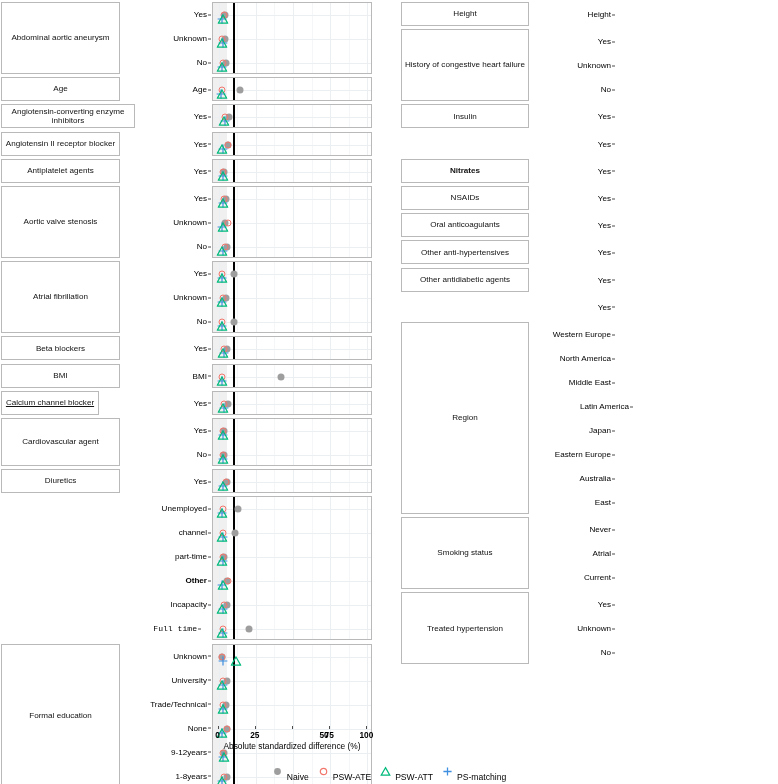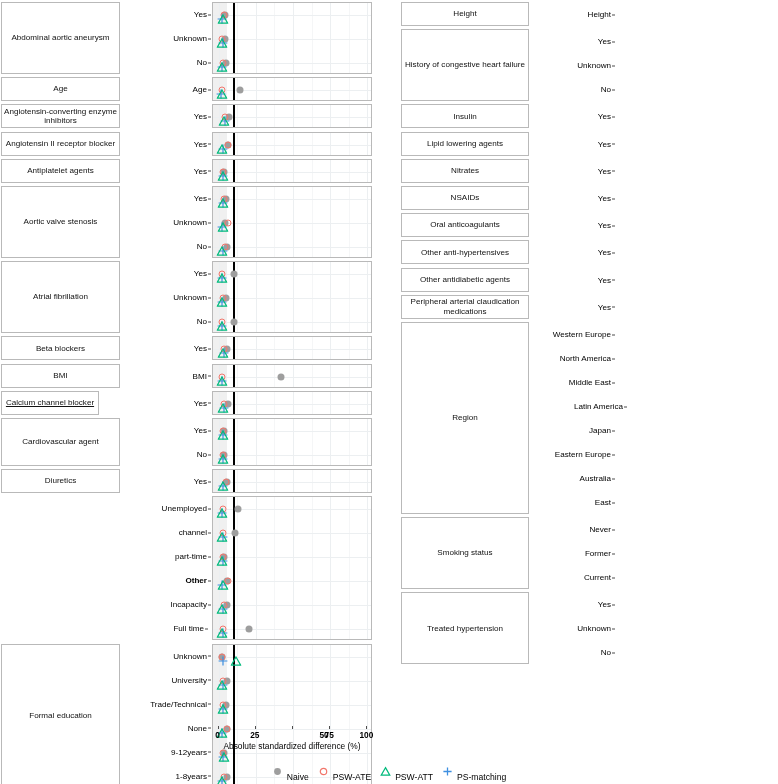--- a/index.html
+++ b/index.html
@@ -104,21 +104,21 @@
         <div class="mk mk-naive" style="background: rgb(158, 158, 158); left: 27.3248px; top: 12px;"></div>
         <div class="mk mk-ate" style="border-color: rgb(242, 118, 107); left: 8.7248px; top: 12px;"></div>
         <div class="mk" style="width: 10px; height: 10px; left: 8.2784px; top: 12px;"><svg width="10" height="10" viewBox="0 0 10 10">
             <path d="M5 0.6 V9.4 M0.6 5 H9.4" stroke="#3e8fe0" stroke-width="1.2"></path>
           </svg></div>
         <div class="mk" style="width: 11px; height: 10px; left: 8.576px; top: 12px;"><svg width="11" height="10" viewBox="0 0 11 10">
             <polygon points="5.5,1 10.2,9.2 0.8,9.2" fill="none" stroke="#00ba7c" stroke-width="1.2"></polygon>
           </svg></div>
       </div>
       <div class="ticklab" style="top: 89.2px; right: 183px;">Age</div>
-      <div class="glabel" style="left: 1px; top: 104.4px; width: 119px; height: 24px;">Angiotensin-converting enzyme inhibitors</div>
+      <div class="glabel" style="left: 1px; top: 104.4px; width: 134px; height: 24px;">Angiotensin-converting enzyme inhibitors</div>
       <div class="panel" style="left: 212px; top: 104.4px; width: 160px; height: 24px;">
         <div class="zeroband" style="left: 0px; width: 13.6px;"></div>
         <div class="gridv" style="left: 5.6px;"></div>
         <div class="gridv" style="left: 42.8px;"></div>
         <div class="gridv" style="left: 80px;"></div>
         <div class="gridv" style="left: 117.2px;"></div>
         <div class="gridv" style="left: 154.4px;"></div>
         <div class="gridvmin" style="left: 24.2px;"></div>
         <div class="gridvmin" style="left: 61.4px;"></div>
         <div class="gridvmin" style="left: 98.6px;"></div>
@@ -466,21 +466,21 @@
           </svg></div>
         <div class="mk" style="width: 11px; height: 10px; left: 9.4688px; top: 132px;"><svg width="11" height="10" viewBox="0 0 11 10">
             <polygon points="5.5,1 10.2,9.2 0.8,9.2" fill="none" stroke="#00ba7c" stroke-width="1.2"></polygon>
           </svg></div>
       </div>
       <div class="ticklab" style="top: 508.4px; right: 183px;">Unemployed</div>
       <div class="ticklab" style="top: 532.4px; right: 183px;">channel</div>
       <div class="ticklab" style="top: 556.4px; right: 183px;">part-time</div>
       <div class="ticklab" style="top: 580.4px; right: 183px; font-weight: bold;">Other</div>
       <div class="ticklab" style="top: 604.4px; right: 183px;">Incapacity</div>
-      <div class="ticklab" style="top: 628.4px; right: 186px;">Full time</div>
+      <div class="ticklab" style="top: 628.4px; right: 193px; font-family: Liberation Mono, monospace;">Full time</div>
       <div class="glabel" style="left: 1px; top: 643.6px; width: 119px; height: 144px;">Formal education</div>
       <div class="panel" style="left: 212px; top: 643.6px; width: 160px; height: 144px;">
         <div class="zeroband" style="left: 0px; width: 13.6px;"></div>
         <div class="gridv" style="left: 5.6px;"></div>
         <div class="gridv" style="left: 42.8px;"></div>
         <div class="gridv" style="left: 80px;"></div>
         <div class="gridv" style="left: 117.2px;"></div>
         <div class="gridv" style="left: 154.4px;"></div>
         <div class="gridvmin" style="left: 24.2px;"></div>
         <div class="gridvmin" style="left: 61.4px;"></div>
@@ -564,46 +564,44 @@
     </div>
     <div class="halfcol right">
       <div class="glabel" style="left: 1px; top: 2px; width: 128px; height: 24px;">Height</div>
       <div class="ticklab" style="top: 14px; right: 167px;">Height</div>
       <div class="glabel" style="left: 1px; top: 29.2px; width: 128px; height: 72px;">History of congestive heart failure</div>
       <div class="ticklab" style="top: 41.2px; right: 167px;">Yes</div>
       <div class="ticklab" style="top: 65.2px; right: 167px;">Unknown</div>
       <div class="ticklab" style="top: 89.2px; right: 167px;">No</div>
       <div class="glabel" style="left: 1px; top: 104.4px; width: 128px; height: 24px;">Insulin</div>
       <div class="ticklab" style="top: 116.4px; right: 167px;">Yes</div>
-      <div class="glabel" style="left: 1px; top: 131.6px; width: 128px; height: 24px;">Lipid lowering agents</div>
       <div class="ticklab" style="top: 143.6px; right: 167px;">Yes</div>
-      <div class="glabel" style="left: 1px; top: 158.8px; width: 128px; height: 24px;">Nitrates</div>
+      <div class="glabel" style="left: 1px; top: 158.8px; width: 128px; height: 24px; font-weight: bold;">Nitrates</div>
       <div class="ticklab" style="top: 170.8px; right: 167px;">Yes</div>
       <div class="glabel" style="left: 1px; top: 186px; width: 128px; height: 24px;">NSAIDs</div>
       <div class="ticklab" style="top: 198px; right: 167px;">Yes</div>
       <div class="glabel" style="left: 1px; top: 213.2px; width: 128px; height: 24px;">Oral anticoagulants</div>
       <div class="ticklab" style="top: 225.2px; right: 167px;">Yes</div>
       <div class="glabel" style="left: 1px; top: 240.4px; width: 128px; height: 24px;">Other anti-hypertensives</div>
       <div class="ticklab" style="top: 252.4px; right: 167px;">Yes</div>
       <div class="glabel" style="left: 1px; top: 267.6px; width: 128px; height: 24px;">Other antidiabetic agents</div>
       <div class="ticklab" style="top: 279.6px; right: 167px;">Yes</div>
-      <div class="glabel" style="left: 1px; top: 294.8px; width: 128px; height: 24px;">Peripheral arterial claudication medications</div>
       <div class="ticklab" style="top: 306.8px; right: 167px;">Yes</div>
       <div class="glabel" style="left: 1px; top: 322px; width: 128px; height: 192px;">Region</div>
       <div class="ticklab" style="top: 334px; right: 167px;">Western Europe</div>
       <div class="ticklab" style="top: 358px; right: 167px;">North America</div>
       <div class="ticklab" style="top: 382px; right: 167px;">Middle East</div>
-      <div class="ticklab" style="top: 406px; right: 155px; margin-left: 16px;">Latin America</div>
+      <div class="ticklab" style="top: 406px; right: 149px; margin-left: 16px;">Latin America</div>
       <div class="ticklab" style="top: 430px; right: 167px;">Japan</div>
       <div class="ticklab" style="top: 454px; right: 167px;">Eastern Europe</div>
       <div class="ticklab" style="top: 478px; right: 167px;">Australia</div>
       <div class="ticklab" style="top: 502px; right: 167px;">East</div>
       <div class="glabel" style="left: 1px; top: 517.2px; width: 128px; height: 72px;">Smoking status</div>
       <div class="ticklab" style="top: 529.2px; right: 167px;">Never</div>
-      <div class="ticklab" style="top: 553.2px; right: 167px;">Former</div>
+      <div class="ticklab" style="top: 553.2px; right: 167px;">Atrial</div>
       <div class="ticklab" style="top: 577.2px; right: 167px;">Current</div>
       <div class="glabel" style="left: 1px; top: 592.4px; width: 128px; height: 72px;">Treated hypertension</div>
       <div class="ticklab" style="top: 604.4px; right: 167px;">Yes</div>
       <div class="ticklab" style="top: 628.4px; right: 167px;">Unknown</div>
       <div class="ticklab" style="top: 652.4px; right: 167px;">No</div>
       <div class="axis" style="left: 616px; top: 726px; width: 158px;"></div>
     </div>
     <div id="legend">
       <div class="lgitem">
         <span class="lgsym"><svg width="11" height="11">

